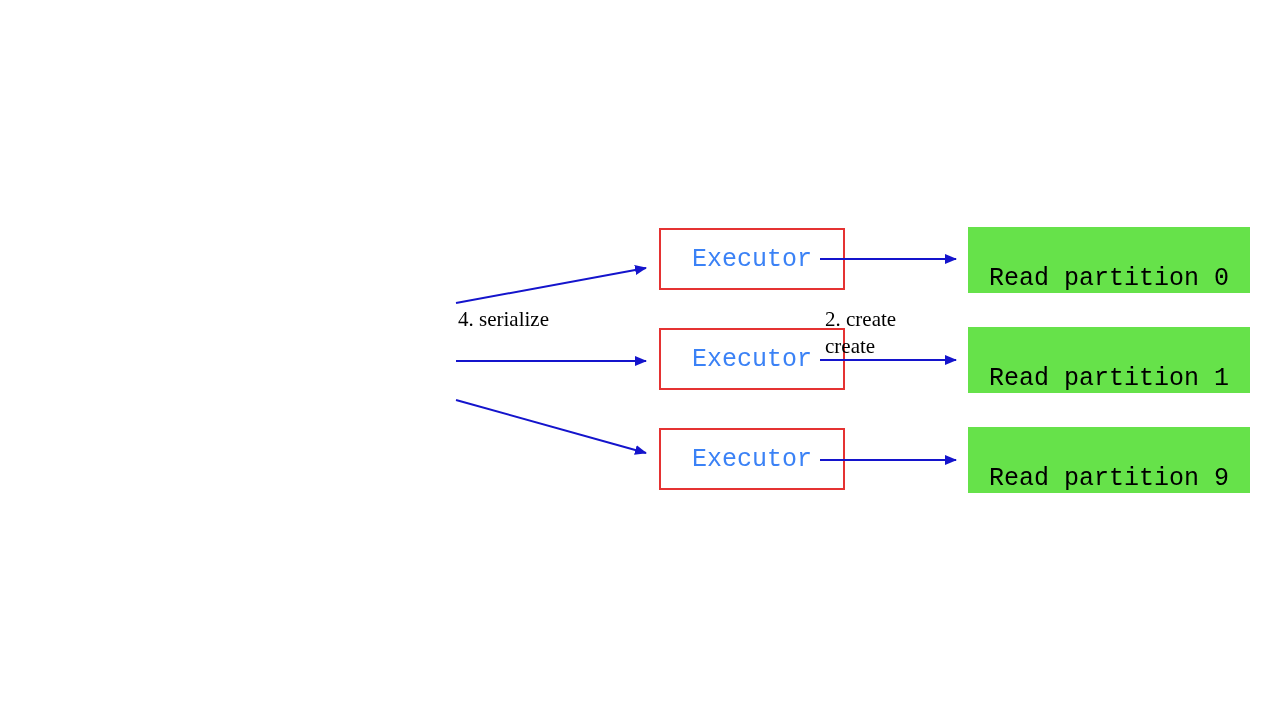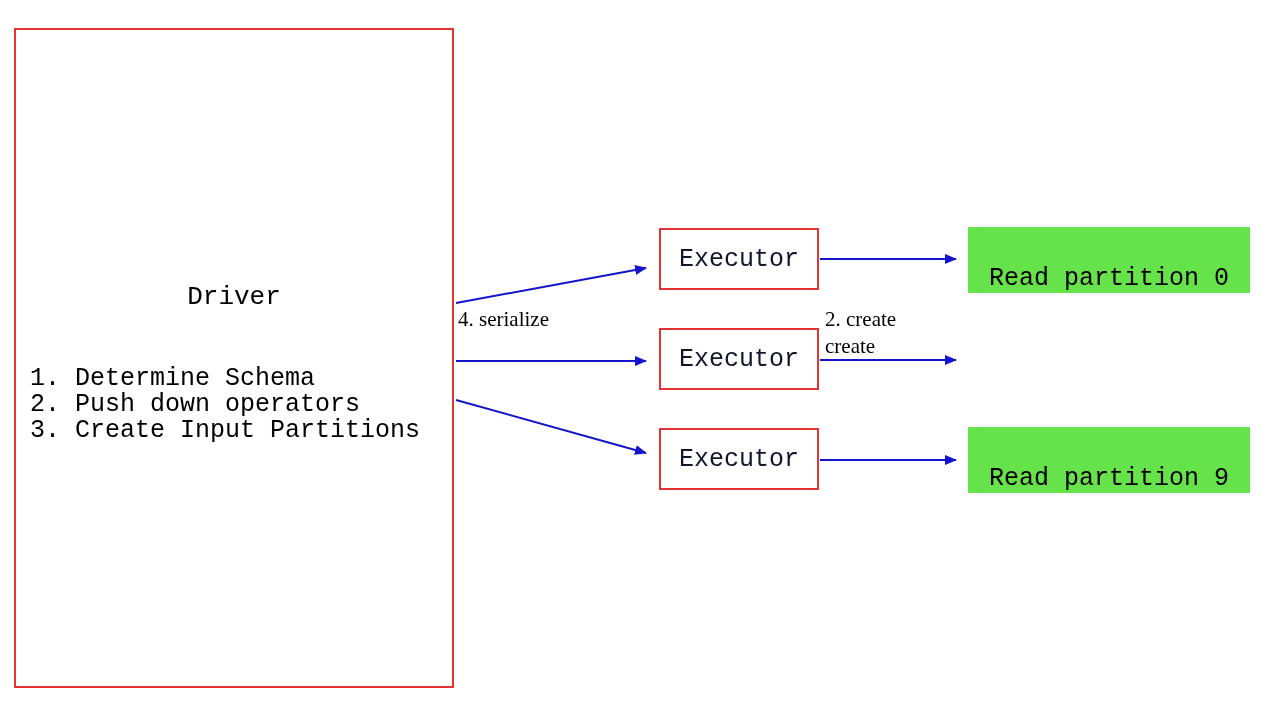--- a/index.html
+++ b/index.html
@@ -40,30 +40,30 @@
     top: 336px;
     width: 420px;
     font-size: 25px;
     line-height: 26px;
     color: #000000;
     white-space: nowrap;
   }
   .exec-box {
     position: absolute;
     left: 659px;
-    width: 160px;
+    width: 186px;
     height: 62px;
     border: 2px solid var(--box-border);
     background: #ffffff;
     box-sizing: border-box;
     display: flex;
     align-items: center;
     justify-content: center;
     font-size: 25px;
-    color: #0f172a;
+    color: #3b82f6;
   }
   .exec-0 { top: 228px; }
   .exec-1 { top: 328px; }
   .exec-2 { top: 428px; }
   .part-box {
     position: absolute;
     left: 968px;
     width: 282px;
     height: 66px;
     background: var(--partition-fill);
@@ -110,41 +110,36 @@
     left: 825px;
     top: 306px;
     width: 140px;
   }
 </style>
 </head>
 <body>
 
 <div class="canvas">
 
-  <div class="driver-box">
-    <div class="driver-title">Driver</div>
-    <div class="driver-steps">
-      <div>1. Determine Schema</div>
-      <div>2. Push down operators</div>
-      <div>3. Create Input Partitions</div>
-    </div>
-  </div>
 
   <div class="exec-box exec-0">
     <span>Executor</span>
   </div>
   <div class="exec-box exec-1">
     <span>Executor</span>
   </div>
   <div class="exec-box exec-2">
     <span>Executor</span>
   </div>
 
   <div class="part-box part-0">
     <span>Read partition 0</span>
+  </div>
+  <div class="part-box part-1">
+    <span>Read partition 1</span>
   </div>
   <div class="part-box part-2">
     <span>Read partition 9</span>
   </div>
 
   <svg class="arrows" viewBox="0 0 1270 710" xmlns="http://www.w3.org/2000/svg">
     <defs>
       <marker id="ah" markerWidth="12" markerHeight="10" refX="11" refY="5" orient="auto" markerUnits="userSpaceOnUse">
         <path class="arrow-fill" d="M0,0 L12,5 L0,10 z"></path>
       </marker>

